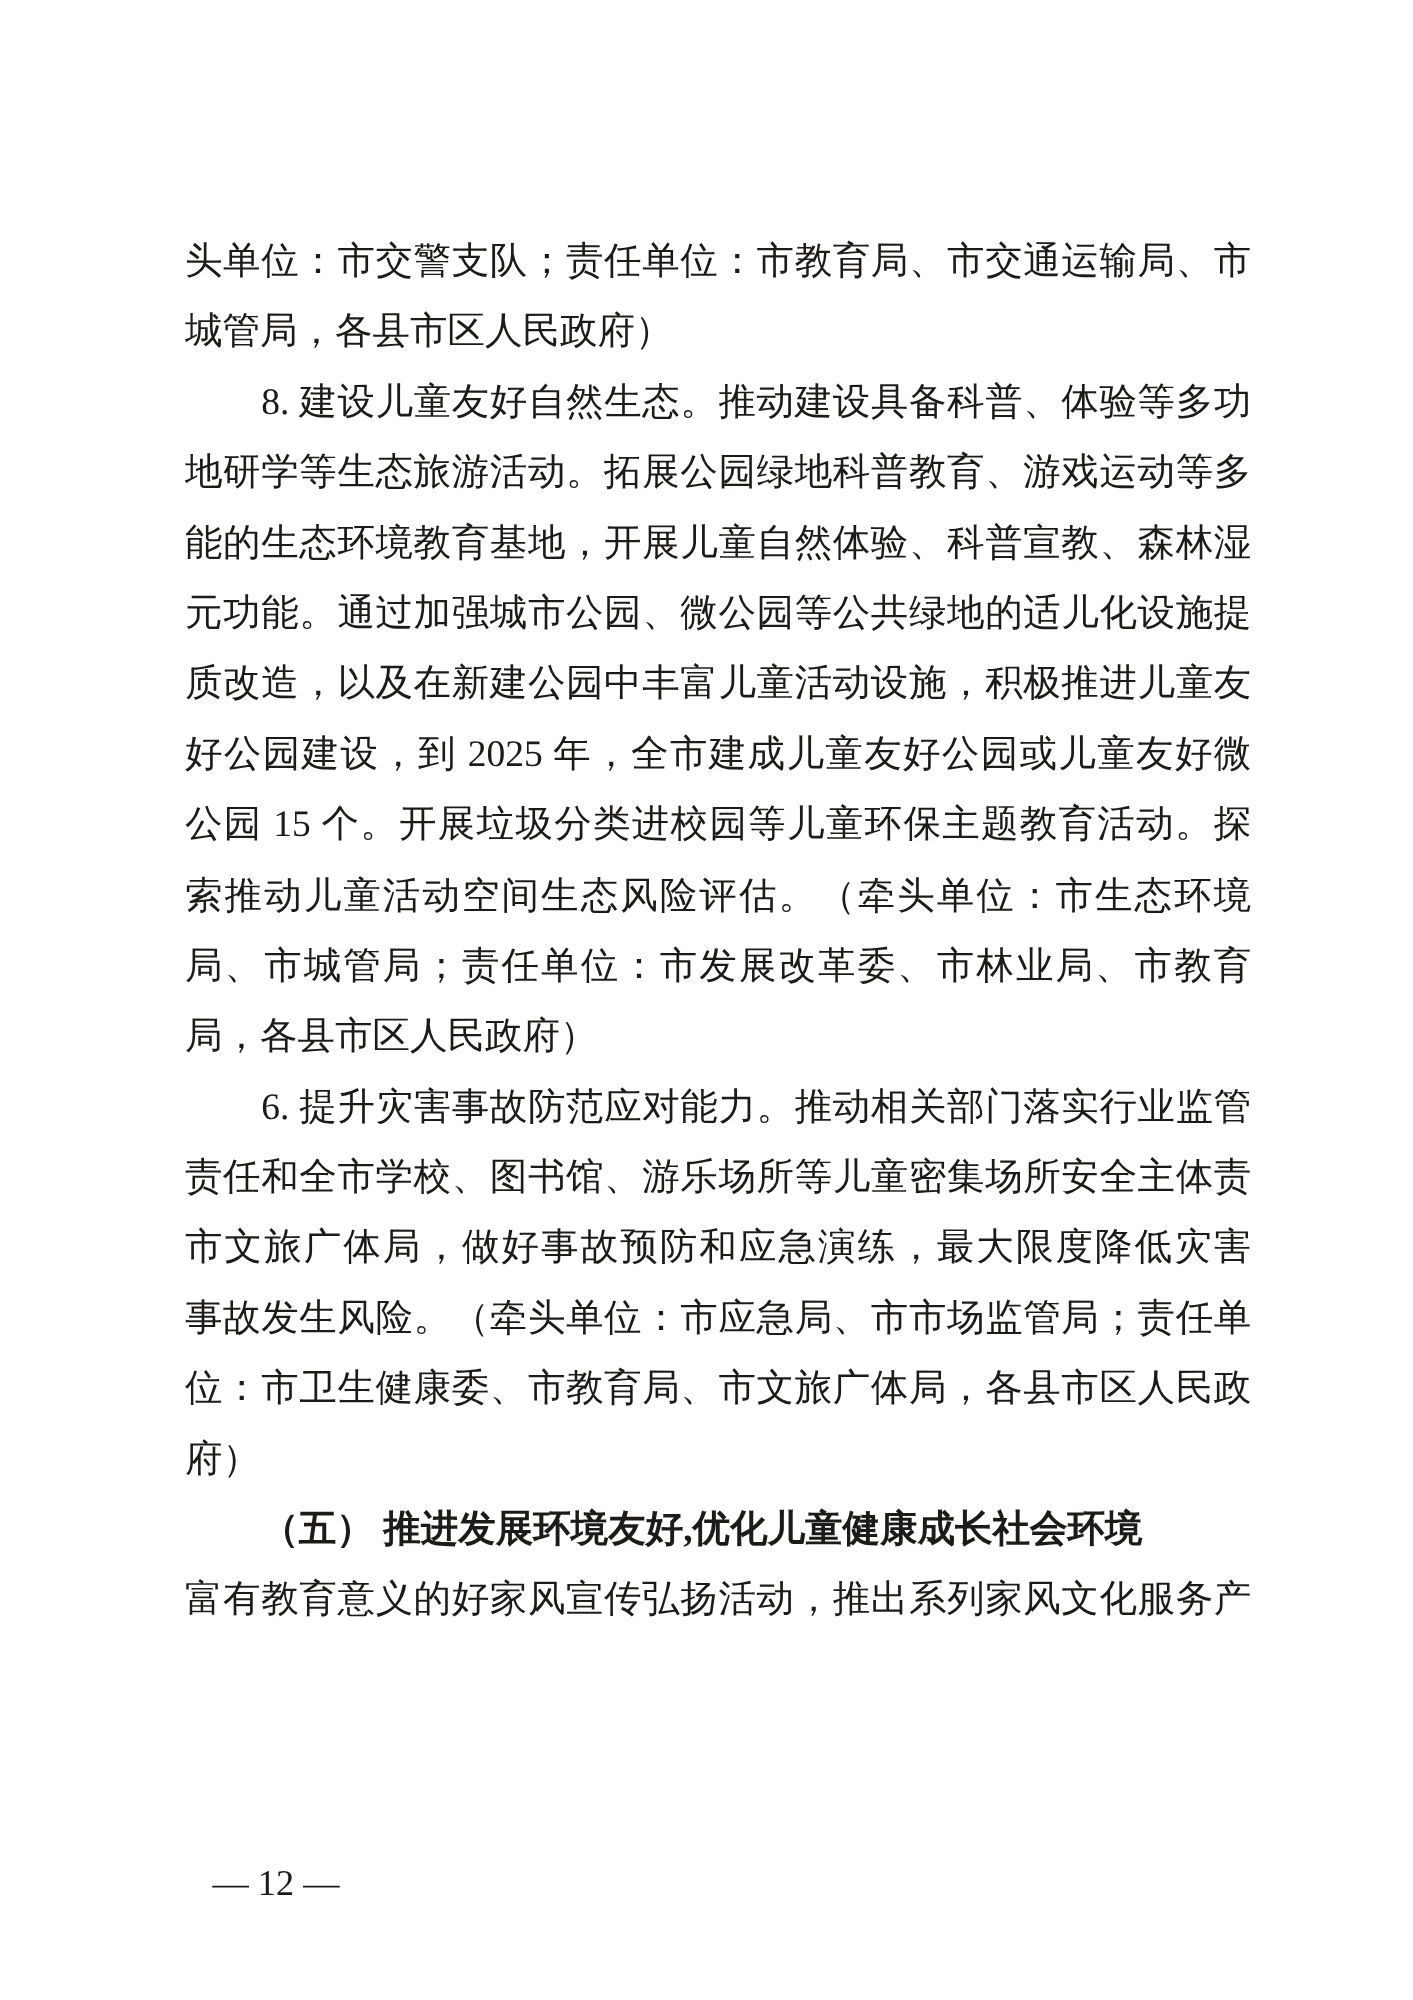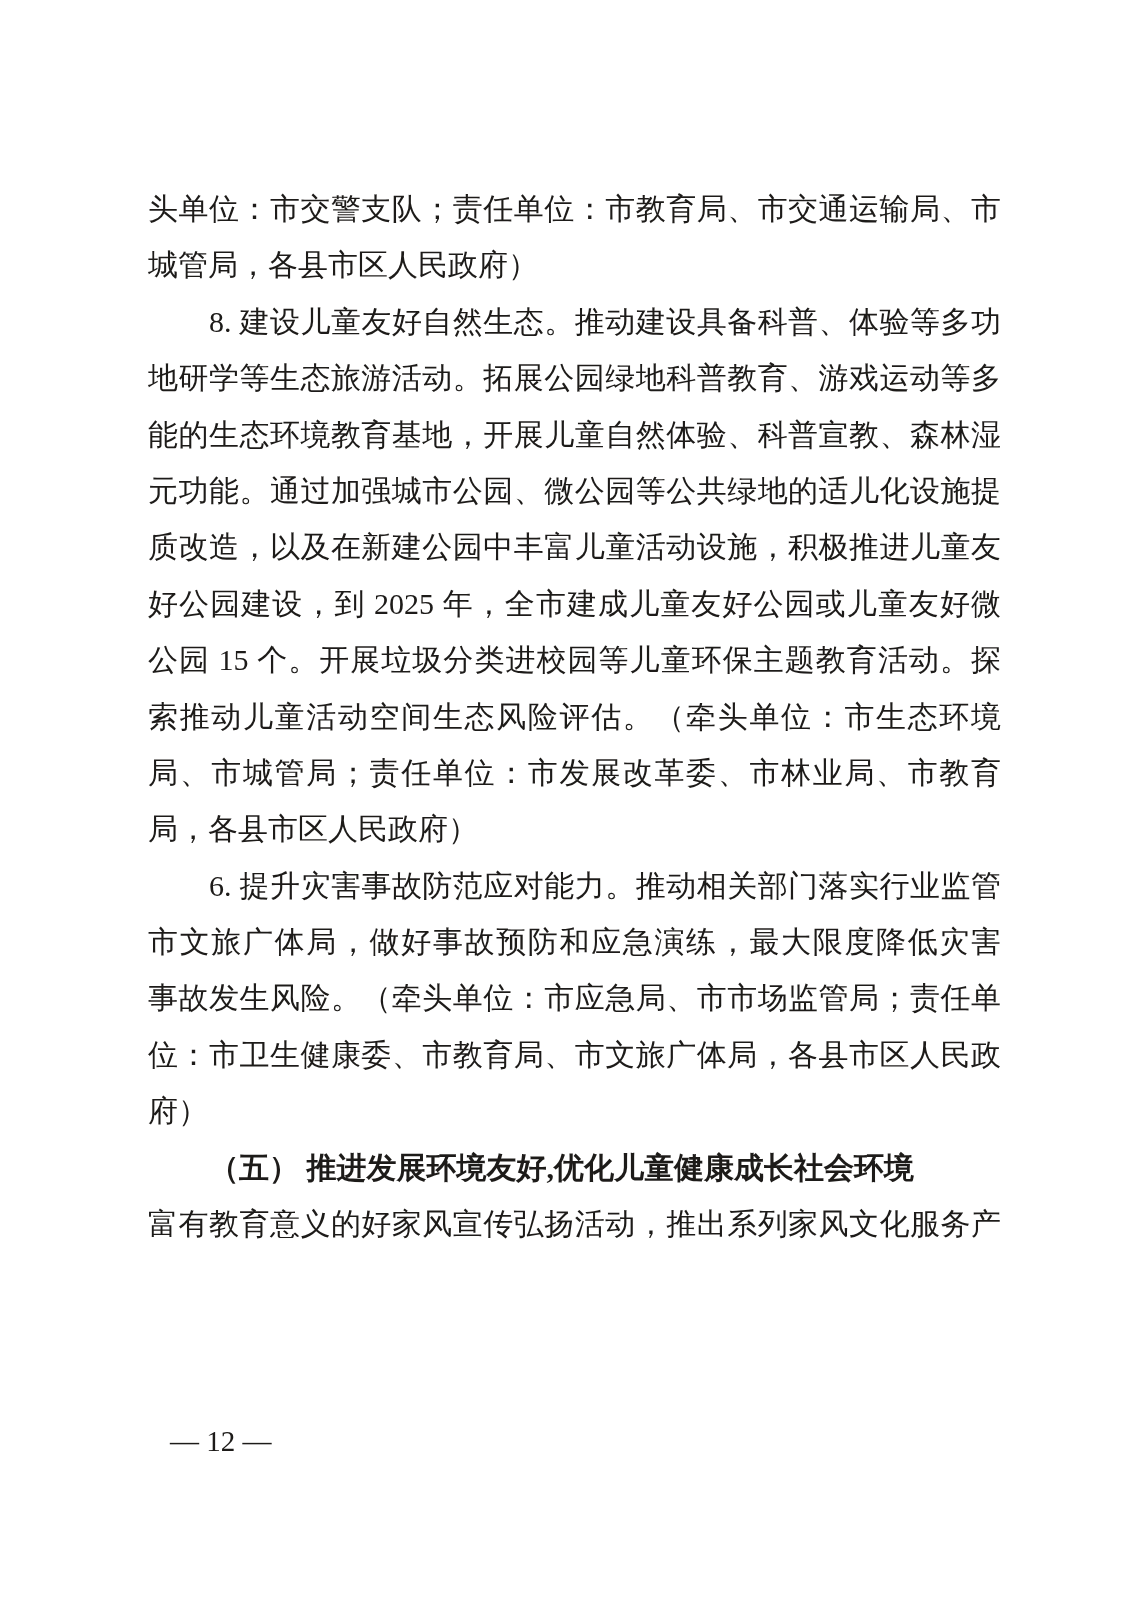--- a/index.html
+++ b/index.html
@@ -40,21 +40,21 @@
     text-align-last: left;
   }
   .line.heading {
     font-weight: bold;
     text-indent: 61px;
     text-align-last: left;
   }
   .footer {
     position: absolute;
     left: 170px;
-    top: 1418px;
+    top: 1484px;
     height: 46px;
     line-height: 46px;
     font-size: 29px;
     color: #1d1b19;
   }
 </style>
 </head>
 <body>
 
 <div class="text-block">
@@ -64,20 +64,21 @@
     <div class="line fill">地研学等生态旅游活动。拓展公园绿地科普教育、游戏运动等多</div>
     <div class="line fill">能的生态环境教育基地，开展儿童自然体验、科普宣教、森林湿</div>
     <div class="line fill">元功能。通过加强城市公园、微公园等公共绿地的适儿化设施提</div>
     <div class="line fill">质改造，以及在新建公园中丰富儿童活动设施，积极推进儿童友</div>
     <div class="line fill">好公园建设，到 2025 年，全市建成儿童友好公园或儿童友好微</div>
     <div class="line fill">公园 15 个。开展垃圾分类进校园等儿童环保主题教育活动。探</div>
     <div class="line fill">索推动儿童活动空间生态风险评估。（牵头单位：市生态环境</div>
     <div class="line fill">局、市城管局；责任单位：市发展改革委、市林业局、市教育</div>
     <div class="line end">局，各县市区人民政府）</div>
     <div class="line fill-indent">6. 提升灾害事故防范应对能力。推动相关部门落实行业监管</div>
+    <div class="line fill">责任和全市学校、图书馆、游乐场所等儿童密集场所安全主体责</div>
     <div class="line fill">市文旅广体局，做好事故预防和应急演练，最大限度降低灾害</div>
     <div class="line fill">事故发生风险。（牵头单位：市应急局、市市场监管局；责任单</div>
     <div class="line fill">位：市卫生健康委、市教育局、市文旅广体局，各县市区人民政</div>
     <div class="line end">府）</div>
     <div class="line heading">（五） 推进发展环境友好,优化儿童健康成长社会环境</div>
     <div class="line fill">富有教育意义的好家风宣传弘扬活动，推出系列家风文化服务产</div>
   </div>
 
 <div class="footer">— 12 —</div>
 

